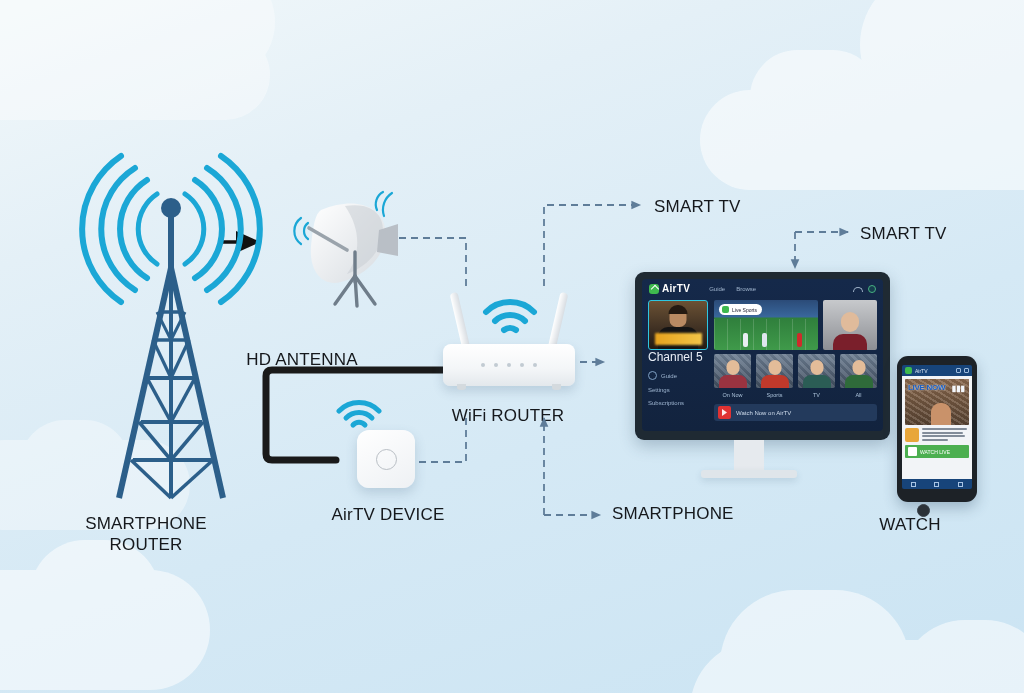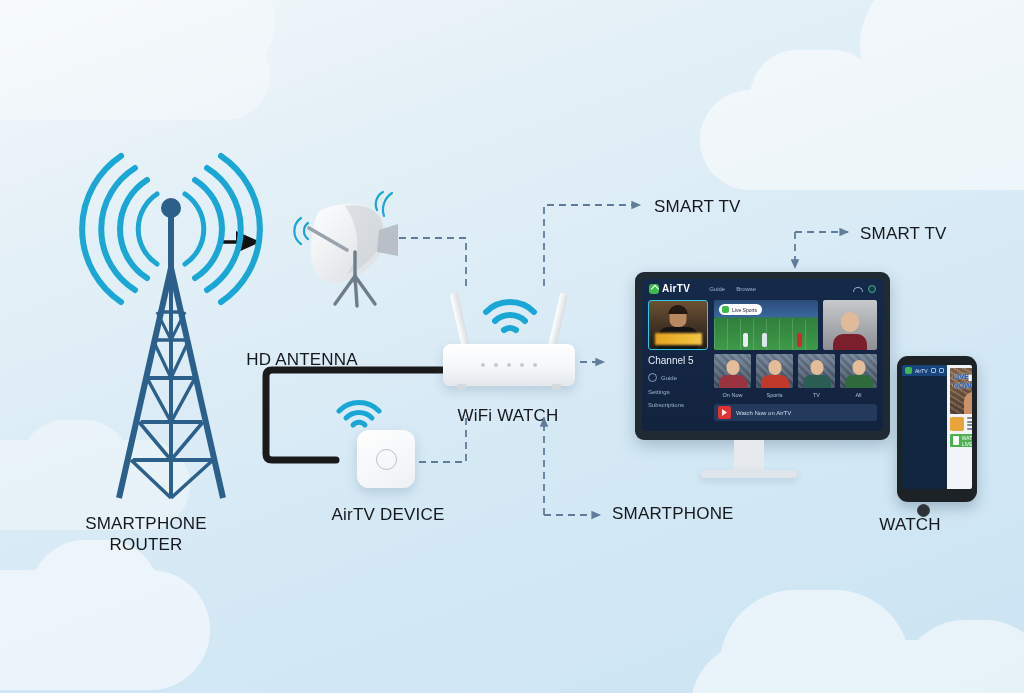--- a/index.html
+++ b/index.html
@@ -63,21 +63,21 @@
     position:relative;
   }
   .tv-hero .face { position:absolute; left:50%; top:6px; transform:translateX(-50%);
     width:17px;height:20px;border-radius:8px 8px 7px 7px;background:#b98a62; }
   .tv-hero .hair { position:absolute; left:50%; top:4px; transform:translateX(-50%);
     width:19px;height:9px;border-radius:9px 9px 0 0;background:#241a12; }
   .tv-hero .body { position:absolute; left:50%; bottom:0; transform:translateX(-50%);
     width:40px;height:22px;border-radius:10px 10px 0 0;background:#141414; }
   .tv-hero .cap { position:absolute; left:6px; bottom:4px; width:47px; height:12px;
     background:linear-gradient(90deg,#e5a21e,#f2c548); filter:blur(1.1px); border-radius:1px; }
-  .tv-side-title { color:#e8eef6; font-size:10px; margin-top:5px; filter:blur(.5px); }
+  .tv-side-title { color:#e8eef6; font-size:12px; filter:blur(.5px); }
   .tv-side-row { display:flex; align-items:center; gap:4px; margin-top:7px; }
   .tv-side-row .dot { width:9px;height:9px;border-radius:50%;border:1px solid #7fa0c4; }
   .tv-side-row .txt { color:#9db4cf; font-size:6px; filter:blur(.6px); }
 
   .tv-main { flex:1; display:flex; flex-direction:column; gap:4px; }
   .tv-row1 { display:flex; gap:5px; height:50px; }
   .tile { border-radius:2px; overflow:hidden; position:relative; }
   .tile.big { flex:1; }
   .tile.side { width:54px; }
   .field { position:absolute; inset:0;
@@ -125,21 +125,21 @@
   .tv-base { width:96px; height:8px; background:#dfe5ea; border-radius:3px; margin:0 auto;
     box-shadow:0 3px 7px rgba(50,80,110,.15); }
 
   
   #phone { left:870px; top:356px; width:80px; z-index:3; }
   .ph-body {
     width:80px; height:146px; background:#1d2227; border-radius:11px; padding:9px 5px 13px 5px;
     box-shadow:0 6px 14px rgba(40,70,95,.3);
   }
   .ph-screen { width:100%; height:100%; background:#12263f; border-radius:2px; overflow:hidden;
-    display:flex; flex-direction:row; }
+    display:flex; flex-direction:column; }
   .ph-top { height:11px; background:#17447a; display:flex; align-items:center; padding:0 3px; gap:3px; }
   .ph-logo { width:7px;height:7px;border-radius:2px;background:#3fb94e; }
   .ph-logo-t { color:#dbe6f2; font-size:5px; filter:blur(.5px); }
   .ph-top .rg { margin-left:auto; display:flex; gap:3px; }
   .ph-top .rg i { display:block; width:5px;height:5px;border:1px solid #9dbbdc; border-radius:1px; }
   .ph-content { flex:1; background:#f2f4f7; padding:3px; display:flex; flex-direction:column; gap:3px; }
   .ph-hero { height:46px; border-radius:1px; position:relative; overflow:hidden;
     background:linear-gradient(180deg,#8c6a4e,#5a4534); }
   .ph-hero .crowdbg { position:absolute; inset:0;
     background:repeating-linear-gradient(32deg,rgba(255,255,255,.12) 0 2px,rgba(0,0,0,.1) 2px 5px); }
@@ -527,21 +527,21 @@
 
   <div class="lbl center" style="left:146px;top:514px;">
     <div>SMARTPHONE</div>
     <div>ROUTER</div>
   </div>
 
   <div class="lbl center" style="left:302px;top:317px;margin-top:33px;">HD ANTENNA</div>
 
   <div class="lbl center" style="left:388px;top:505px;">AirTV DEVICE</div>
 
-  <div class="lbl center" style="left:508px;top:406px;">WiFi WATCH</div>
+  <div class="lbl center" style="left:508px;top:406px;">WiFi ROUTER</div>
 
   <div class="lbl" style="left:654px;top:197px;">SMART TV</div>
 
   <div class="lbl" style="left:860px;top:224px;">SMART TV</div>
 
   <div class="lbl" style="left:612px;top:504px;">SMARTPHONE</div>
 
   <div class="lbl center" style="left:910px;top:515px;">WATCH</div>
 
 </div>

